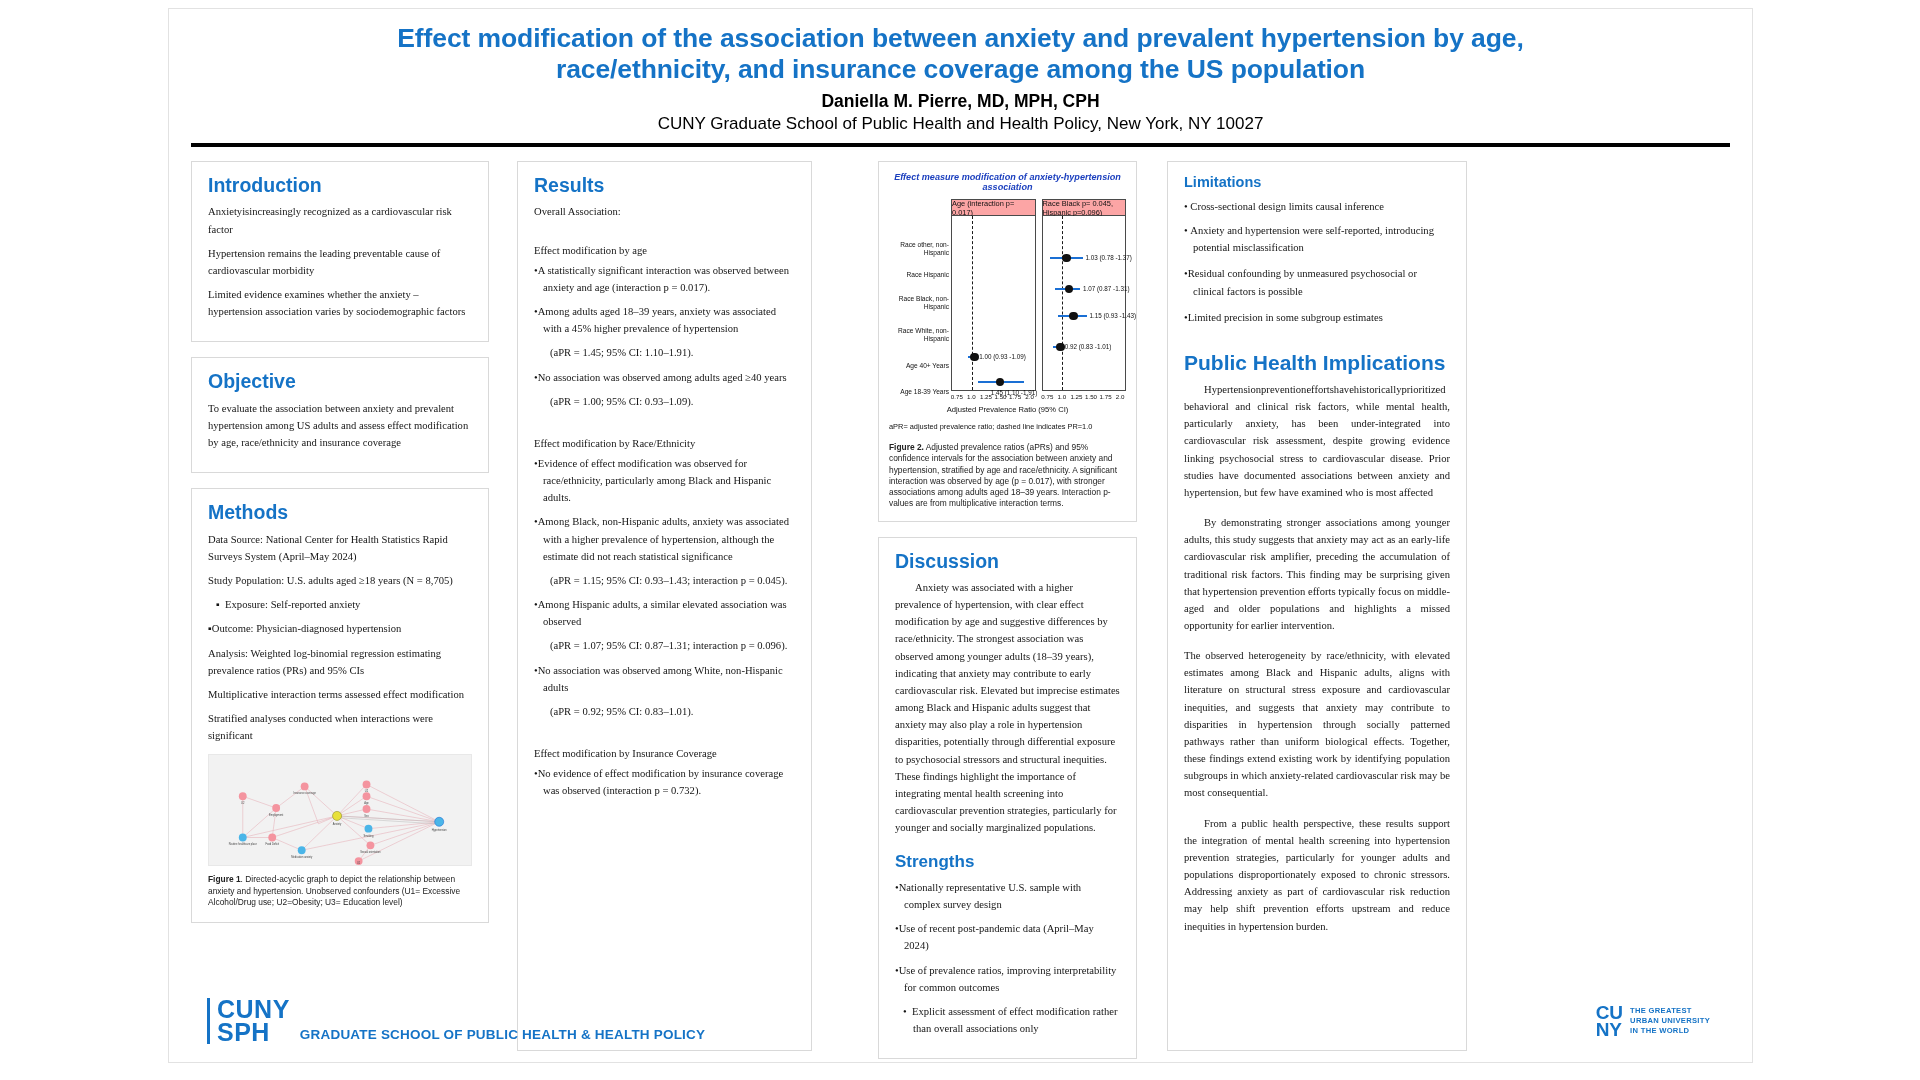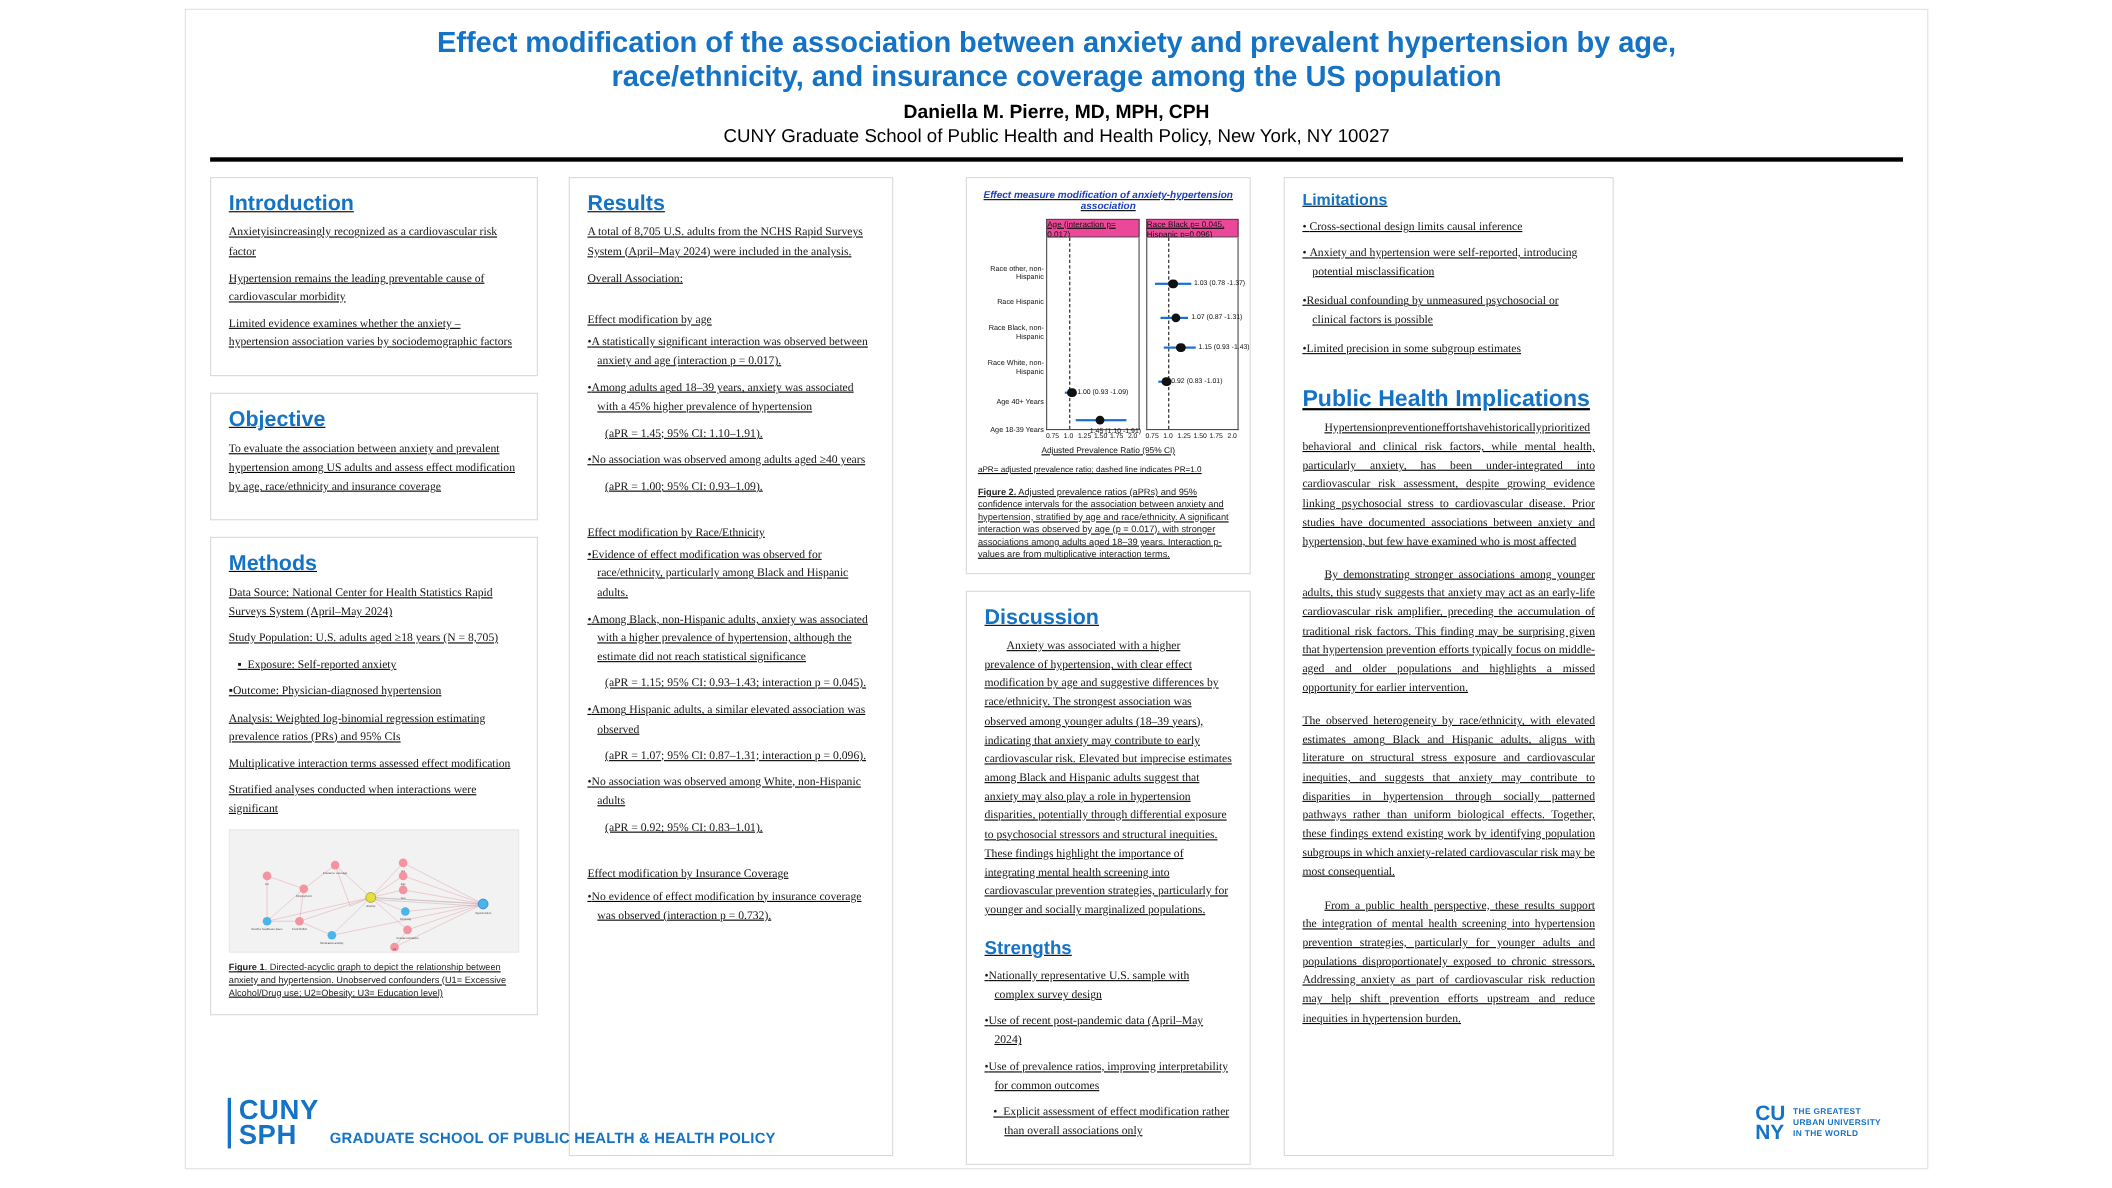--- a/index.html
+++ b/index.html
@@ -50,21 +50,20 @@
   }
 
   
   .cols {
     position: absolute;
     left: 0; top: 152px;
     width: 100%;
     display: flex;
     gap: 0;
     padding: 0 22px;
-    text-decoration: underline;
   }
   .col { display: flex; flex-direction: column; }
   .col-1 { width: 298px; margin-right: 28px; }
   .col-2 { width: 295px; margin-right: 30px; }
   .col-3 { width: 295px; margin-right: 30px; padding-left: 36px; }
   .col-4 { width: 300px; }
 
   .panel {
     border: 1px solid #d9d9d9;
     background: #fff;
@@ -152,21 +151,21 @@
   }
   .fp-charts { display: flex; flex: 1; gap: 6px; }
   .fp-chart { flex: 1; position: relative; }
   .fp-head {
     border: 1.4px solid #4a4a4a;
     height: 17px;
     font-family: "Liberation Sans", sans-serif;
     font-size: 7.4px;
     color: #111;
     display: flex; align-items: center; justify-content: center;
-    background: #ec4899;
+    background: #fca5a5;
   }
   .fp-plot {
     border: 1.4px solid #4a4a4a;
     border-top: none;
     height: 175px;
     position: relative;
     background: #fff;
   }
   .fp-null {
     position: absolute; top: 0; bottom: 0;
@@ -343,21 +342,20 @@
         </div>
         <p class="fig-cap">
           <b>Figure 1</b><span>. Directed-acyclic graph to depict the relationship between anxiety and hypertension. Unobserved confounders (U1= Excessive Alcohol/Drug use; U2=Obesity; U3= Education level)</span>
         </p>
       </div>
     </div>
 
     <div class="col col-2">
       <div class="panel" style="min-height:890px">
         <h2 class="sec sz-lg">Results</h2>
-        <p class="body">A total of 8,705 U.S. adults from the NCHS Rapid Surveys System (April–May 2024) were included in the analysis.</p>
         <p class="body tight">Overall Association:</p>
 
         <div class="spacer-md"></div>
 
         <p class="body tight">Effect modification by age</p>
         <p class="body bullet"><span>•</span><span>A statistically significant interaction was observed between anxiety and age (interaction p = 0.017).</span></p>
         <p class="body bullet"><span>•</span><span>Among adults aged 18–39 years, anxiety was associated with a 45% higher prevalence of hypertension</span></p>
         <p class="body hang">(aPR = 1.45; 95% CI: 1.10–1.91).</p>
         <p class="body bullet"><span>•</span><span>No association was observed among adults aged ≥40 years</span></p>
         <p class="body hang">(aPR = 1.00; 95% CI: 0.93–1.09).</p>

